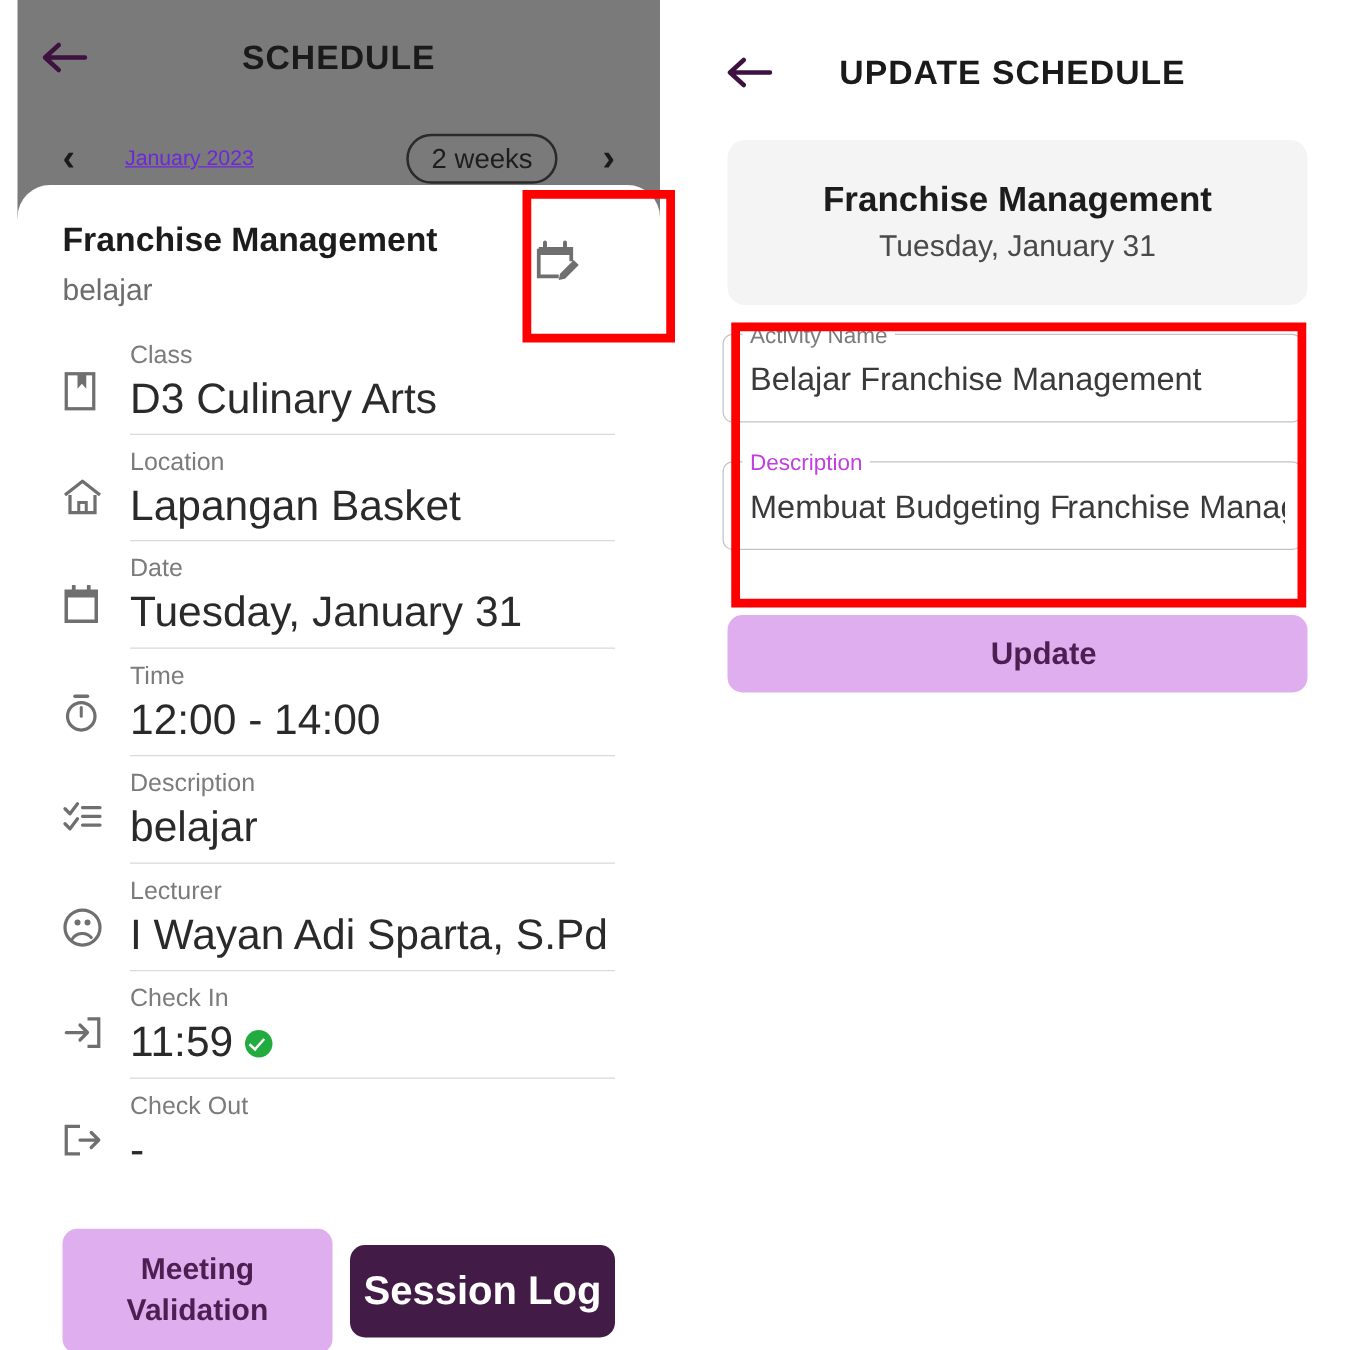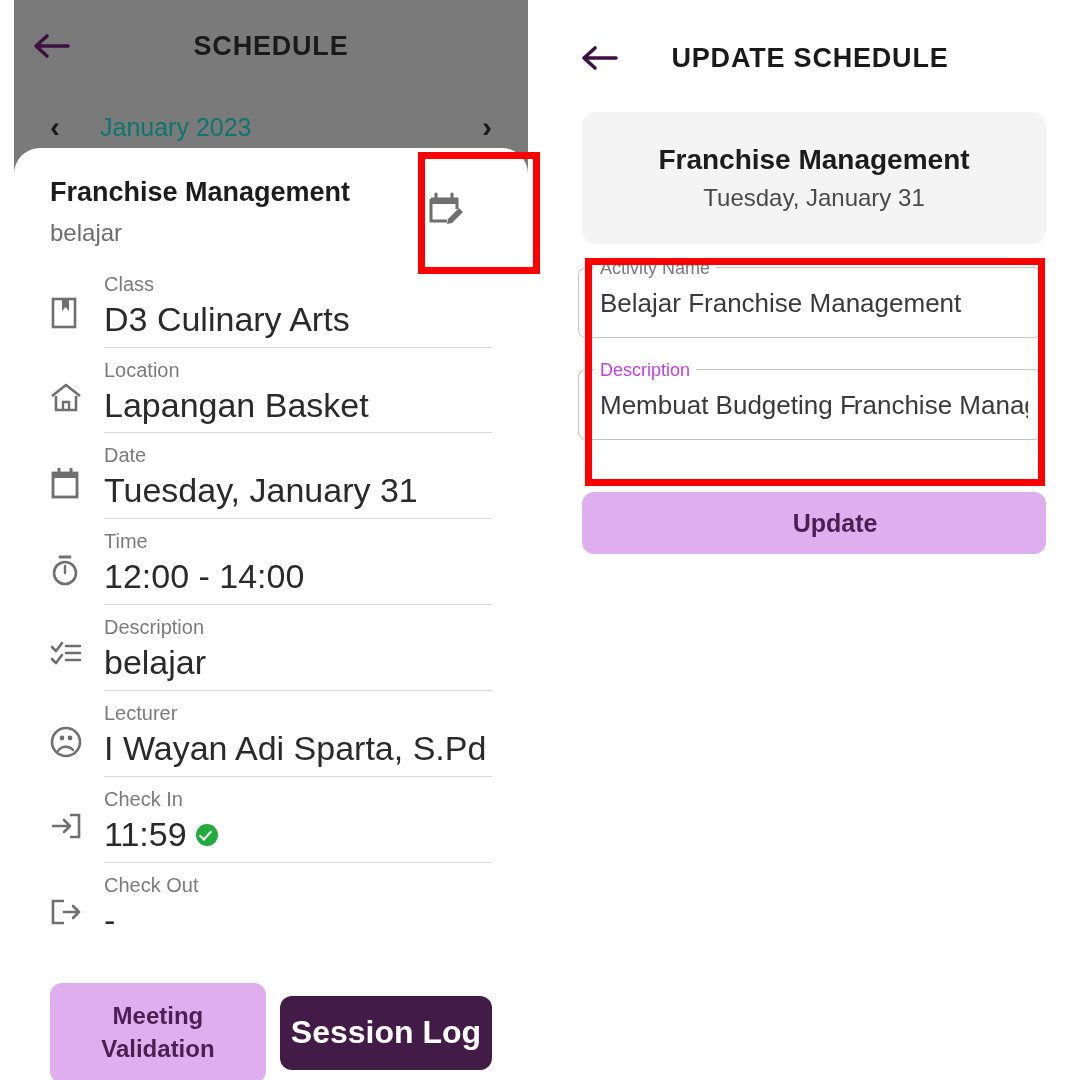--- a/index.html
+++ b/index.html
@@ -65,23 +65,24 @@
     font-size: 30px;
     font-weight: bold;
     color: #1a1a1a;
     cursor: pointer;
     width: 30px;
     text-align: center;
     line-height: 1;
   }
   #month-label {
     flex: 1;
-    font-size: 25px;
-    color: #0f766e;
+    font-size: 17px;
+    color: #6d28d9;
     padding-left: 30px;
+    text-decoration: underline;
   }
   #range-chip {
     border: 2px solid #2a2a2a;
     border-radius: 22px;
     padding: 5px 18px;
     font-size: 22px;
     color: #1d1d1d;
     cursor: pointer;
     margin-right: 26px;
     background: transparent;
@@ -358,20 +359,21 @@
       <svg class="arrow-left-svg" width="38" height="28" viewBox="0 0 38 28">
         <path d="M36 14 H5 M15 4 L4 14 L15 24" fill="none" stroke="#3d1140" stroke-width="3.6" stroke-linecap="round" stroke-linejoin="round"></path>
       </svg>
     </div>
     <div id="left-title">SCHEDULE</div>
   </div>
 
   <div id="month-row">
     <div id="month-prev">‹</div>
     <div id="month-label">January 2023</div>
+    <div id="range-chip">2 weeks</div>
     <div id="month-next">›</div>
   </div>
 
   <div id="sheet">
 
     <div id="sheet-head">
       <div id="sheet-head-text">
         <div id="sheet-title">Franchise Management</div>
         <div id="sheet-subtitle">belajar</div>
       </div>

